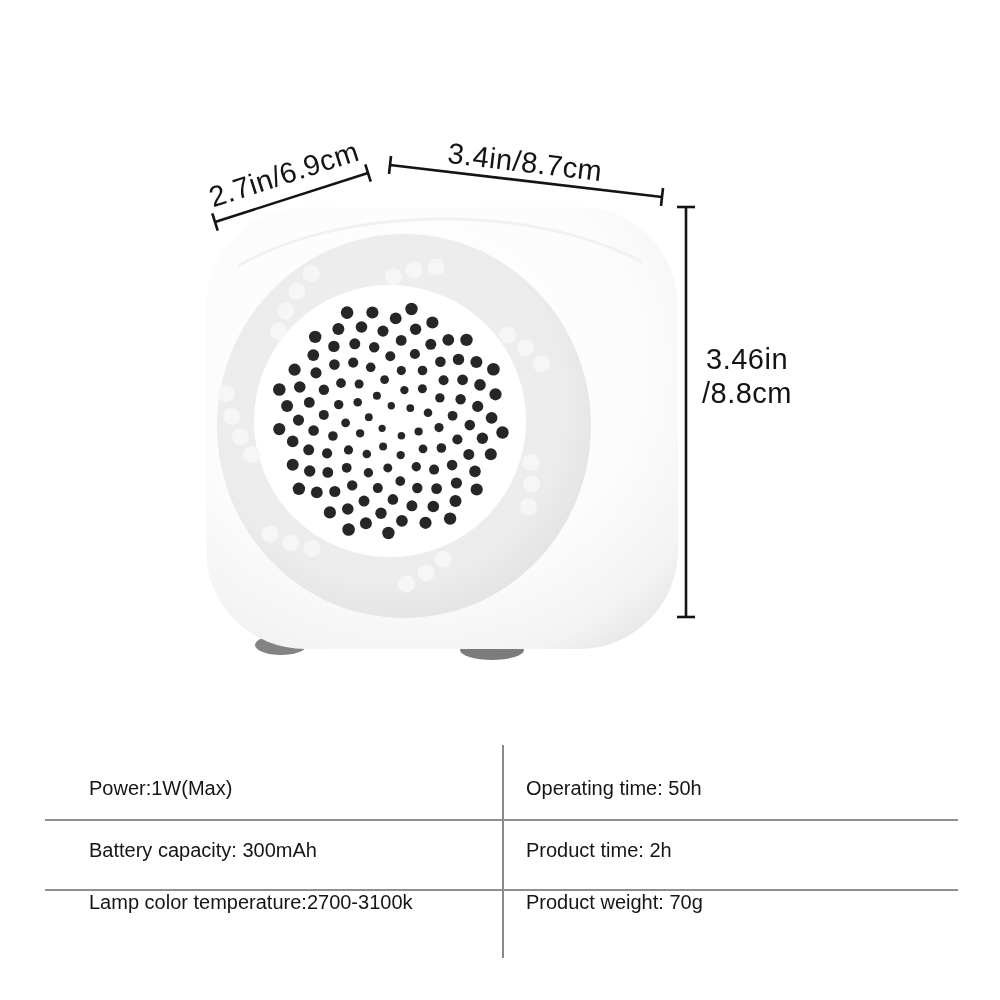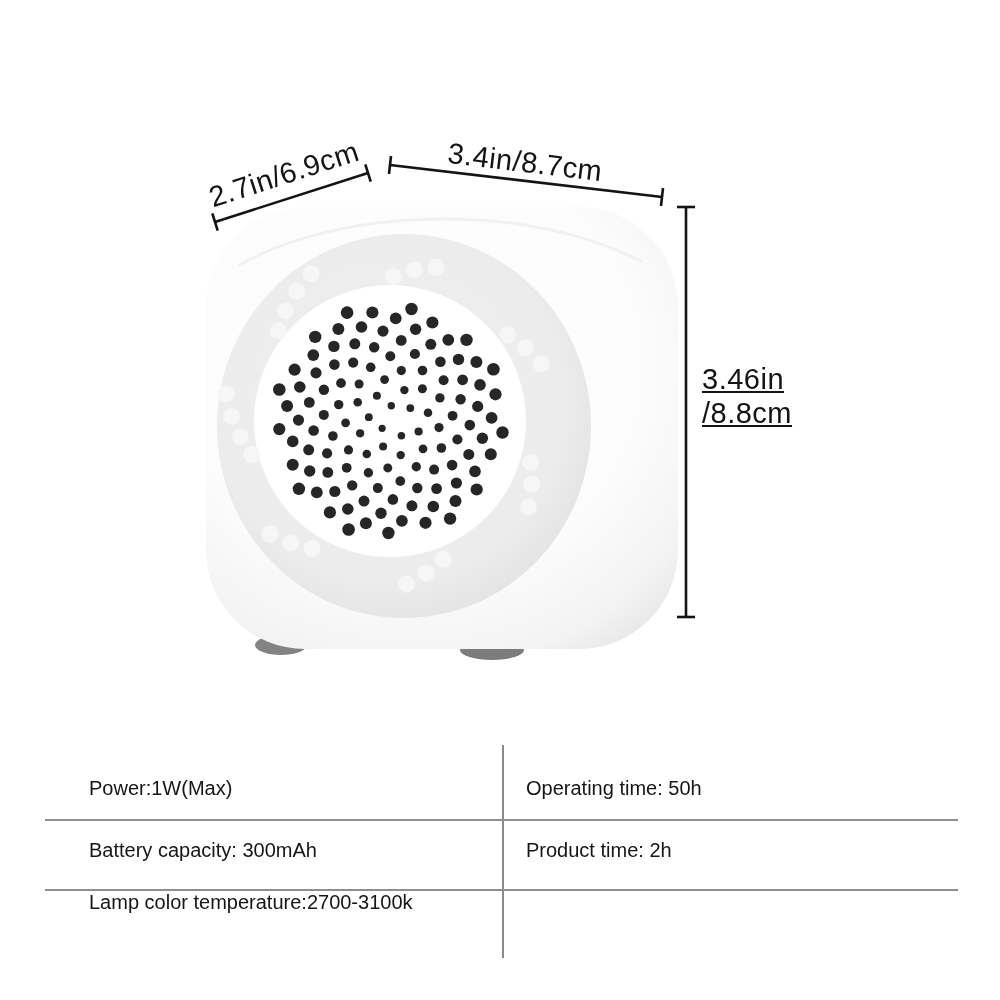--- a/index.html
+++ b/index.html
@@ -37,25 +37,24 @@
   }
   #dim-width-label {
     left: 443px;
     top: 146px;
     width: 164px;
     transform: rotate(6.8deg);
     transform-origin: center center;
   }
   #dim-height-label {
     left: 702px;
-    top: 362px;
+    top: 342px;
     font-size: 29px;
     line-height: 34px;
-    text-align: left;
-    text-decoration: underline;
+    text-align: center;
   }
   #dim-height-label span { display: block; }
 
   
   #spec-table {
     position: absolute;
     left: 45px;
     top: 745px;
     width: 913px;
     height: 213px;
@@ -294,15 +293,16 @@
     <div class="hline h1"></div>
     <div class="hline h2"></div>
 
     <div class="spec-cell c-left r1">Power:1W(Max)</div>
     <div class="spec-cell c-right r1">Operating time: 50h</div>
 
     <div class="spec-cell c-left r2">Battery capacity: 300mAh</div>
     <div class="spec-cell c-right r2">Product time: 2h</div>
 
     <div class="spec-cell c-left r3">Lamp color temperature:2700-3100k</div>
+    <div class="spec-cell c-right r3">Product weight: 70g</div>
   </div>
 
 </div>
 
 </body></html>

